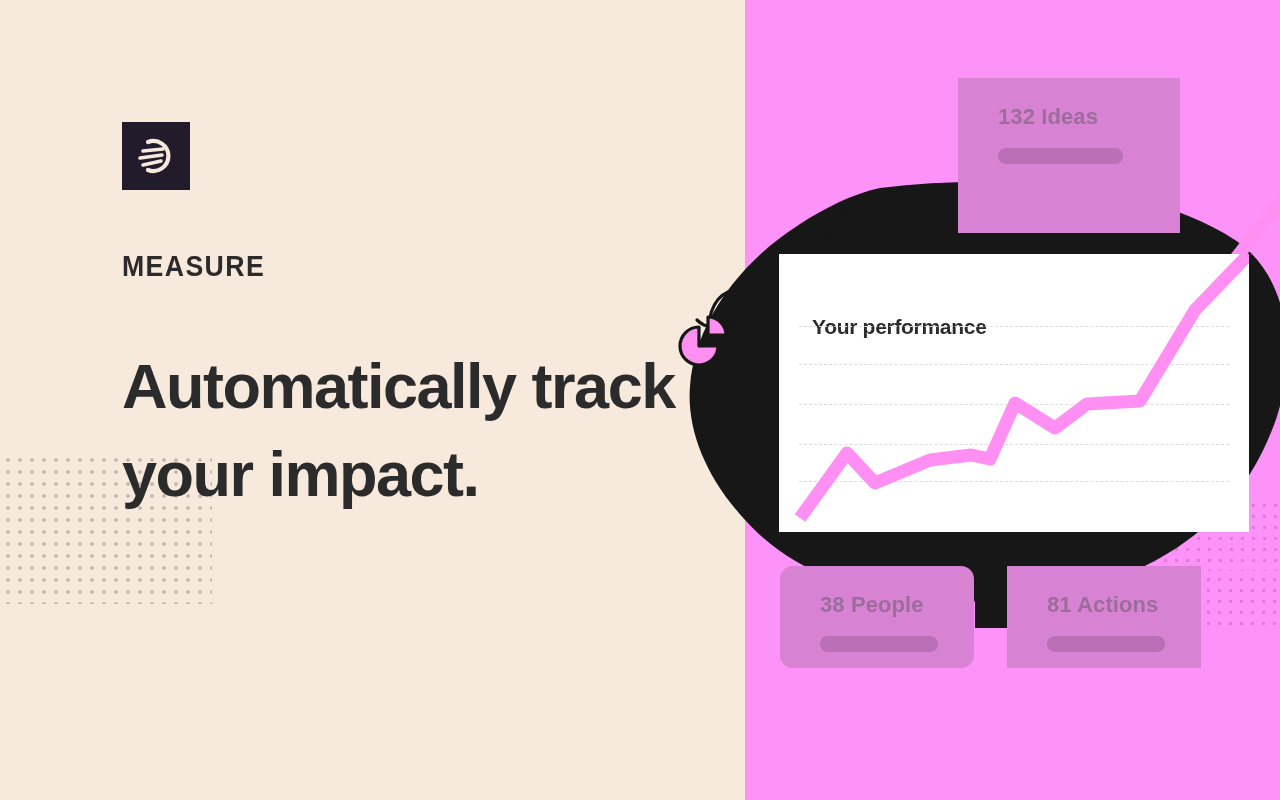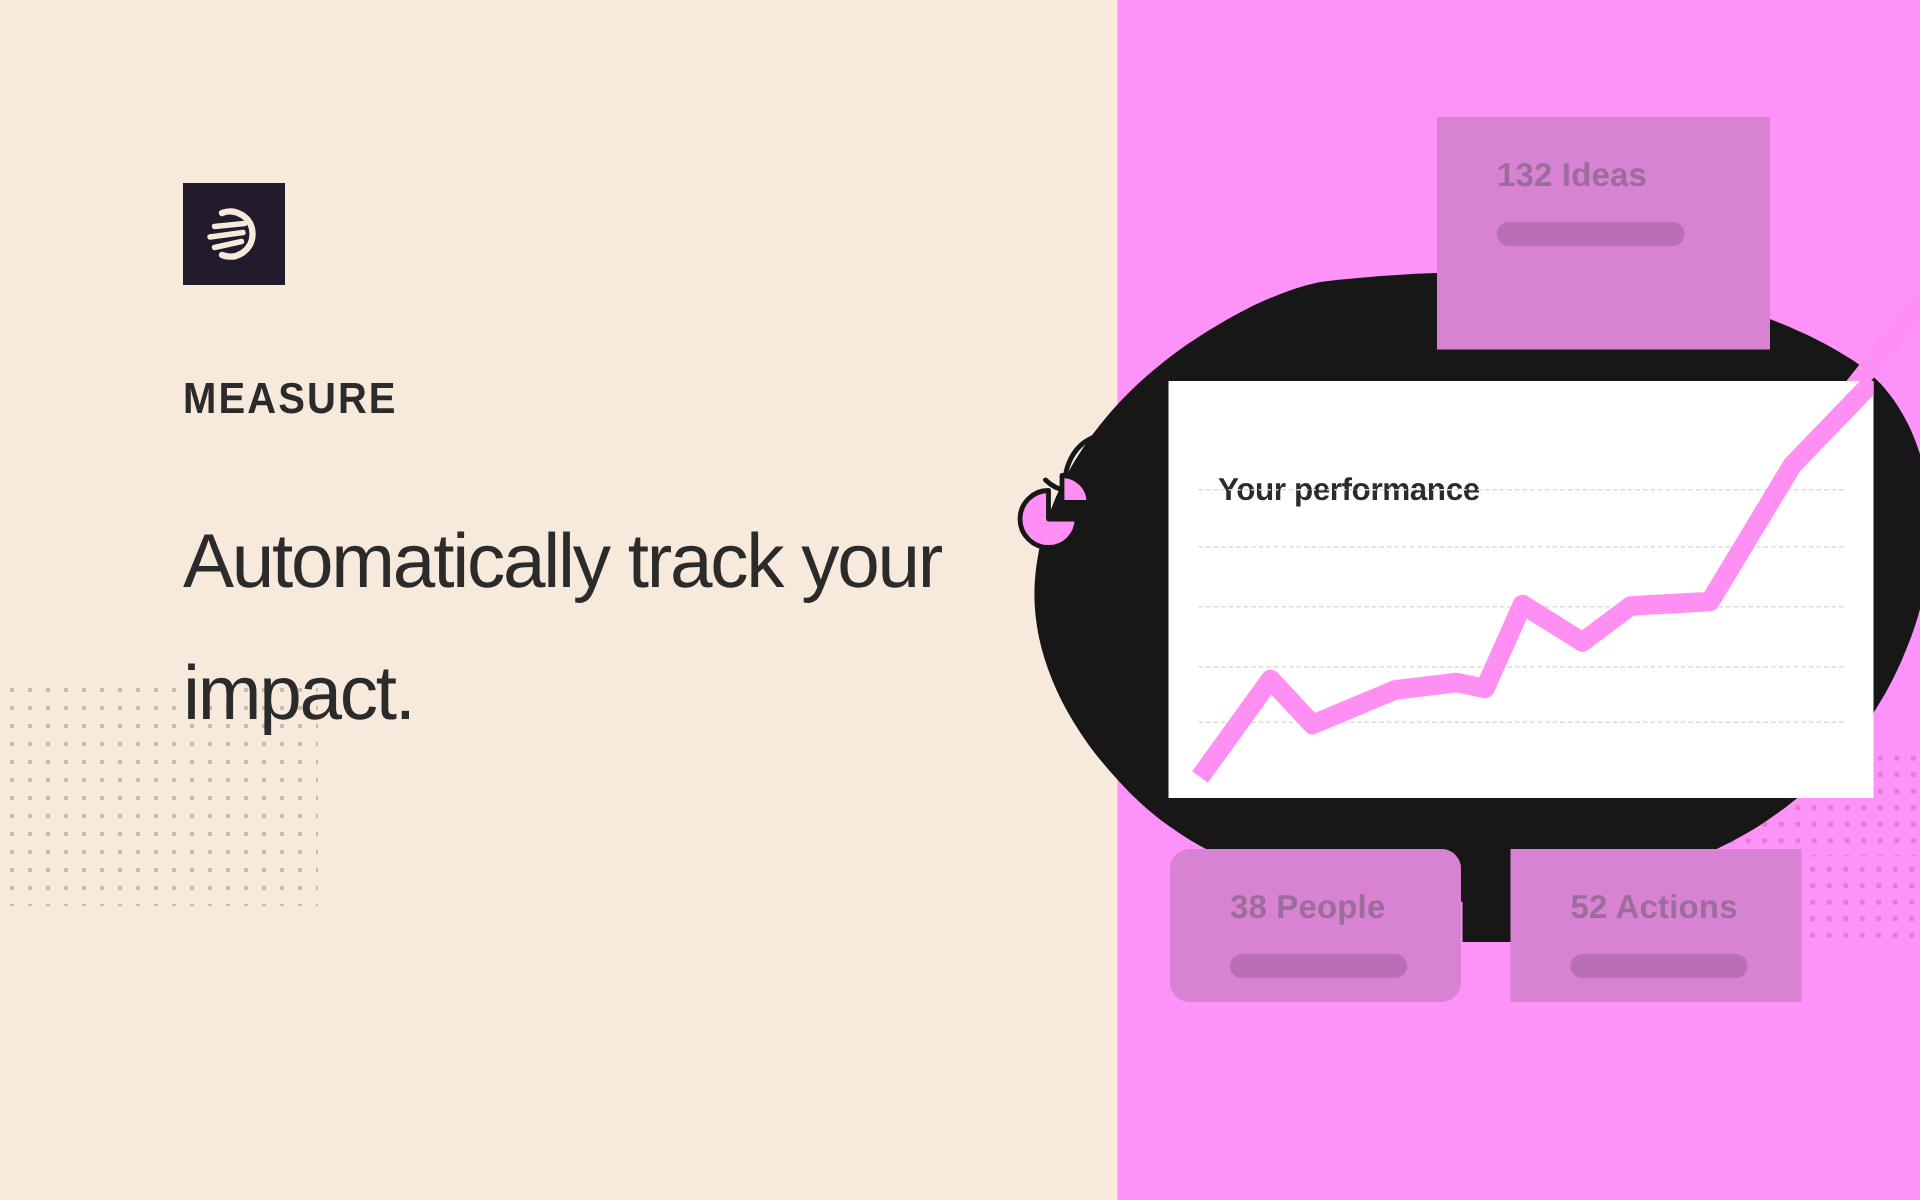--- a/index.html
+++ b/index.html
@@ -68,25 +68,25 @@
     letter-spacing:1.5px;
     color:#2B2B2B;
     font-family:"Liberation Sans", sans-serif;
     transform:scaleX(0.92);
     transform-origin:left center;
   }
 
   
   .headline {
     position:absolute;
-    left:122px; top:330px;
+    left:122px; top:342px;
     width:560px;
-    font-size:51px;
+    font-size:63px;
     line-height:88px;
-    font-weight:normal;
+    font-weight:bold;
     letter-spacing:-1.5px;
     color:#2B2B2B;
   }
 
   
   .deco-svg {
     position:absolute;
     left:0; top:0;
     width:1280px; height:800px;
     pointer-events:none;
@@ -211,21 +211,21 @@
     <div class="stat-label">132 Ideas</div>
     <div class="stat-bar"></div>
   </div>
 
   <div class="stat-card" id="card-people">
     <div class="stat-label">38 People</div>
     <div class="stat-bar"></div>
   </div>
 
   <div class="stat-card" id="card-actions">
-    <div class="stat-label">52 Actions</div>
+    <div class="stat-label">81 Actions</div>
     <div class="stat-bar"></div>
   </div>
 
   <svg class="deco-svg" viewBox="0 0 1280 800">
     <path d="M 1195,310 L 1285,196" fill="none" stroke="#FF8FF2" stroke-width="13" stroke-linecap="butt" stroke-linejoin="round"></path>
   </svg>
 
   <div class="perf-card">
     <div class="perf-title">Your performance</div>
 

